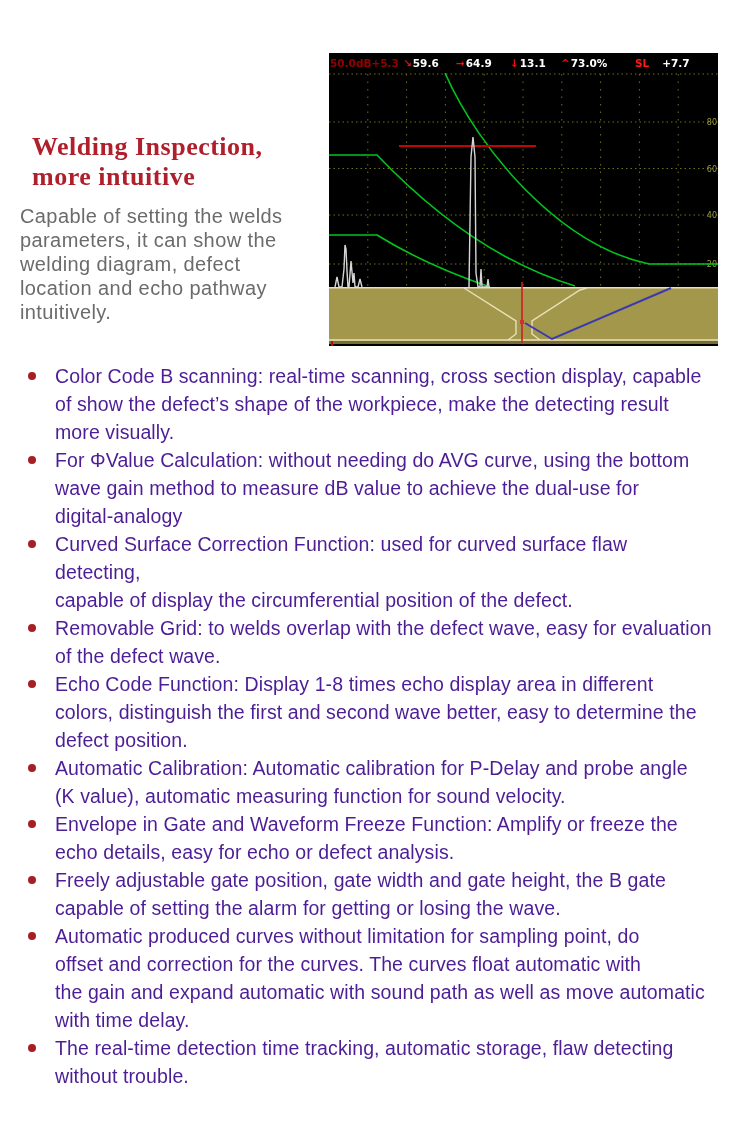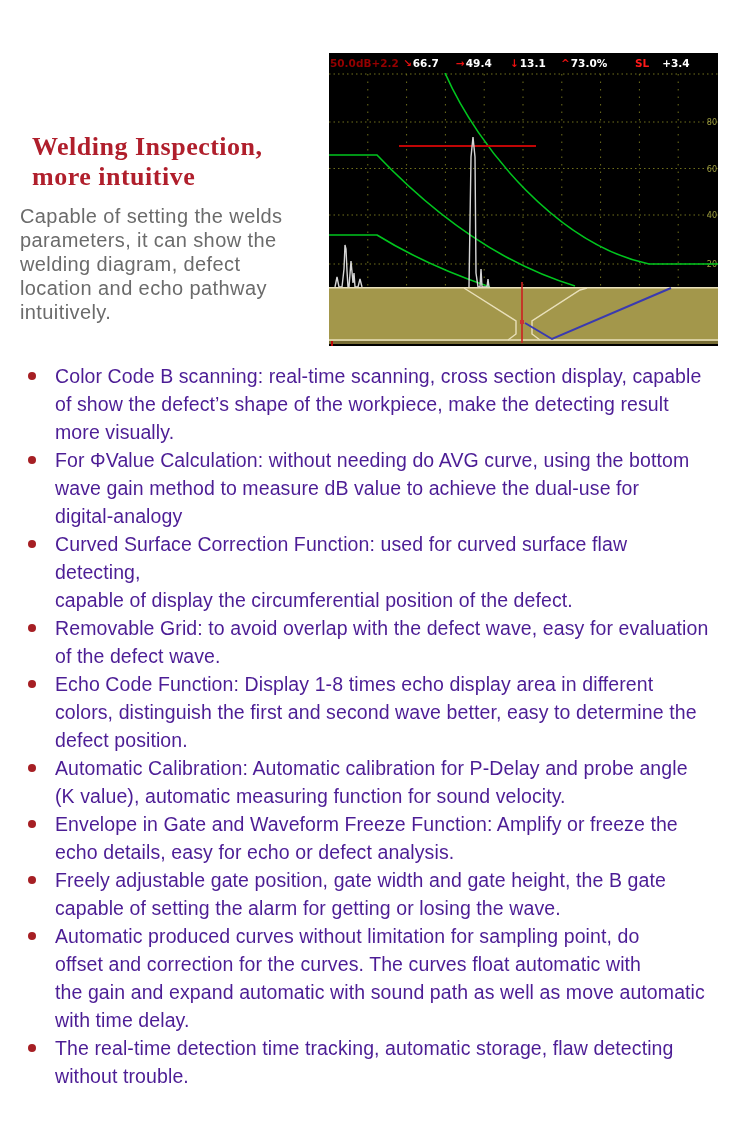--- a/index.html
+++ b/index.html
@@ -44,26 +44,26 @@
 more intuitive</h2>
   <p>Capable of setting the welds
 parameters, it can show the
 welding diagram, defect
 location and echo pathway
 intuitively.</p>
 </div>
 
 <div class="shot">
   <div class="statusbar">
-    <span class="sb-item sb-gain" style="left:1px">50.0dB+2.2</span>
-    <span class="sb-item" style="left:74px"><span class="sb-glyph">↘</span><span class="sb-val">66.7</span></span>
-    <span class="sb-item" style="left:127px"><span class="sb-glyph">→</span><span class="sb-val">49.4</span></span>
+    <span class="sb-item sb-gain" style="left:1px">50.0dB+5.3</span>
+    <span class="sb-item" style="left:74px"><span class="sb-glyph">↘</span><span class="sb-val">59.6</span></span>
+    <span class="sb-item" style="left:127px"><span class="sb-glyph">→</span><span class="sb-val">64.9</span></span>
     <span class="sb-item" style="left:181px"><span class="sb-glyph">↓</span><span class="sb-val">13.1</span></span>
     <span class="sb-item" style="left:232px"><span class="sb-glyph">^</span><span class="sb-val">73.0%</span></span>
-    <span class="sb-item" style="left:306px"><span class="sb-sl">SL</span><span class="sb-val">+3.4</span></span>
+    <span class="sb-item" style="left:306px"><span class="sb-sl">SL</span><span class="sb-val">+7.7</span></span>
   </div>
 
   <svg class="plot" width="389" height="273" viewBox="0 0 389 273">
     <rect x="0" y="0" width="389" height="273" fill="#000000"></rect>
 
     <g stroke="#70701c" stroke-width="1">
       <line x1="0" y1="1" x2="389" y2="1" stroke-dasharray="1.5 3"></line>
       <line x1="0" y1="49" x2="389" y2="49" stroke-dasharray="1.5 3"></line>
       <line x1="0" y1="95.5" x2="389" y2="95.5" stroke-dasharray="1.5 3"></line>
       <line x1="0" y1="142" x2="389" y2="142" stroke-dasharray="1.5 3"></line>
@@ -119,21 +119,21 @@
 
 <ul class="features">
   <li><span class="dot"></span><span class="txt">Color Code B scanning: real-time scanning, cross section display, capable
 of show the defect’s shape of the workpiece, make the detecting result
 more visually.</span></li>
   <li><span class="dot"></span><span class="txt">For ΦValue Calculation:  without needing do AVG curve, using the bottom
 wave gain method to measure dB value to achieve the dual-use for
 digital-analogy</span></li>
   <li><span class="dot"></span><span class="txt">Curved Surface Correction Function: used for curved surface flaw detecting,
 capable of display the circumferential position of the defect.</span></li>
-  <li><span class="dot"></span><span class="txt">Removable Grid:  to avoid overlap with the defect wave, easy for evaluation
+  <li><span class="dot"></span><span class="txt">Removable Grid:  to welds overlap with the defect wave, easy for evaluation
 of the defect wave.</span></li>
   <li><span class="dot"></span><span class="txt">Echo Code Function: Display 1-8 times echo display area in different
 colors, distinguish the first and second wave better, easy to determine the
 defect position.</span></li>
   <li><span class="dot"></span><span class="txt">Automatic Calibration: Automatic calibration for P-Delay and probe angle
 (K value), automatic measuring function for sound velocity.</span></li>
   <li><span class="dot"></span><span class="txt">Envelope in Gate and Waveform Freeze Function: Amplify or freeze the
 echo details, easy for echo or defect analysis.</span></li>
   <li><span class="dot"></span><span class="txt">Freely adjustable gate position, gate width and gate height, the B gate
 capable of setting the alarm for getting or losing the wave.</span></li>

